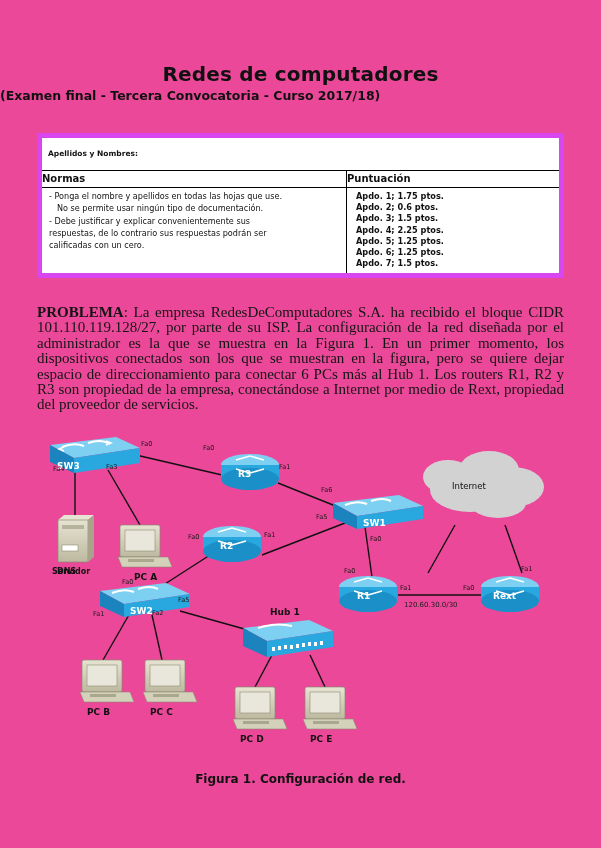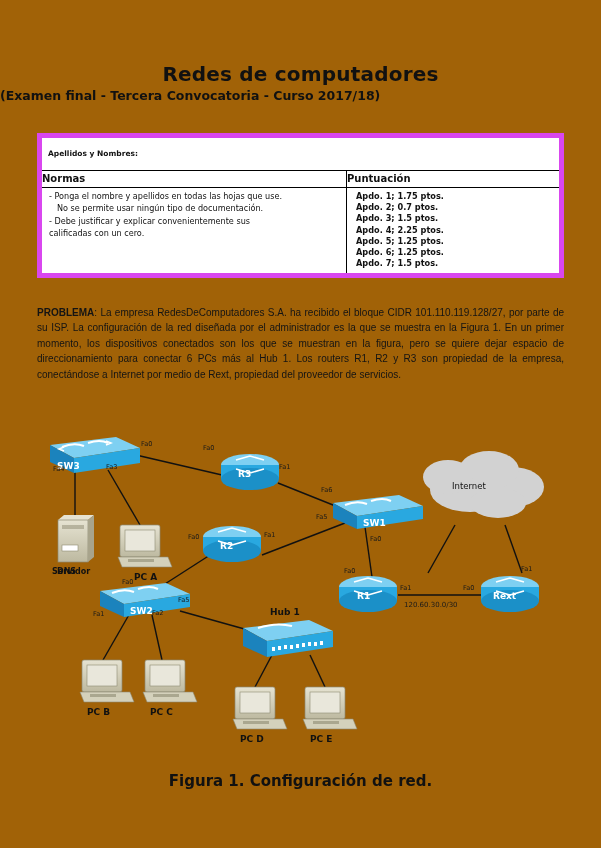--- a/index.html
+++ b/index.html
@@ -1,17 +1,17 @@
 <!DOCTYPE html>
 <html><head>
 <meta charset="utf-8">
 <style>
   html,body{margin:0;padding:0;background:#f0f0f0;}
   body{font-family:"Liberation Serif",serif;}
-  .page{position:relative;width:601px;height:848px;background:#a16207;overflow:hidden;}
+  .page{position:relative;width:601px;height:848px;background:#ec4899;overflow:hidden;}
 
   .title{position:absolute;left:0;top:62px;width:601px;text-align:center;
          font-family:"DejaVu Sans",sans-serif;font-weight:bold;font-size:20px;color:#111;letter-spacing:.2px;}
   .subtitle{position:absolute;left:0;top:88px;width:601px;text-align:left;
          font-family:"DejaVu Sans",sans-serif;font-weight:bold;font-size:12.5px;color:#111;}
 
   
   .tbl{position:absolute;left:37px;top:133px;width:527px;border:5px solid #d946ef;
        box-sizing:border-box;background:#fff;}
   .tbl .namerow{height:33px;border-bottom:1px solid #000;padding:4px 6px;box-sizing:border-box;}
@@ -22,28 +22,28 @@
   .tbl .hdr div{text-align:left;font-family:"DejaVu Sans",sans-serif;font-weight:bold;
                 font-size:10px;padding:2px 0 3px;color:#111;}
   .tbl .body{display:flex;min-height:78px;}
   .tbl .body .c1{width:305px;border-right:1px solid #000;box-sizing:border-box;padding:3px 7px 4px 7px;}
   .tbl .body .c2{flex:1;box-sizing:border-box;padding:3px 7px 4px 9px;}
   .norma{font-family:"DejaVu Sans",sans-serif;font-size:8.1px;line-height:11.3px;color:#111;margin:0 0 1px 0;}
   .punt{font-family:"DejaVu Sans",sans-serif;font-weight:bold;font-size:8.2px;line-height:11.2px;color:#111;}
 
   
   .problem{position:absolute;left:37px;top:305px;width:527px;
-           font-family:Liberation Sans, sans-serif;font-size:10px;line-height:15.4px;
+           font-family:Liberation Serif, serif;font-size:15px;line-height:15.4px;
            text-align:justify;color:#141414;}
   .problem b{font-weight:bold;}
 
   
   .figure{position:absolute;left:0;top:415px;width:601px;height:380px;}
   .fcap{position:absolute;left:0;top:772px;width:601px;text-align:center;
-        font-family:"DejaVu Sans",sans-serif;font-weight:bold;font-size:15px;color:#111;}
+        font-family:"DejaVu Sans",sans-serif;font-weight:bold;font-size:12px;color:#111;}
   .plabel{position:absolute;font-family:"DejaVu Sans",sans-serif;font-size:6.6px;
           color:#1a1a1a;white-space:nowrap;}
   .dlabel{position:absolute;font-family:"DejaVu Sans",sans-serif;font-size:9px;font-weight:bold;
           color:#111;white-space:nowrap;text-align:center;}
   .netlabel{position:absolute;font-family:"DejaVu Sans",sans-serif;font-size:7px;
           color:#1a1a1a;white-space:nowrap;}
   svg{overflow:visible;}
 </style>
 </head>
 <body>
@@ -59,25 +59,26 @@
     </div>
     <div class="hdr">
       <div class="c1">Normas</div>
       <div class="c2">Puntuación</div>
     </div>
     <div class="body">
       <div class="c1">
         <p class="norma">- Ponga el nombre y apellidos en todas las hojas que use.</p>
         <p class="norma" style="padding-left:8px">No se permite usar ningún tipo de documentación.</p>
         <p class="norma">- Debe justificar y explicar convenientemente sus</p>
+        <p class="norma">respuestas, de lo contrario sus respuestas podrán ser</p>
         <p class="norma">calificadas con un cero.</p>
       </div>
       <div class="c2">
         <div class="punt">Apdo. 1; 1.75 ptos.</div>
-        <div class="punt">Apdo. 2; 0.7 ptos.</div>
+        <div class="punt">Apdo. 2; 0.6 ptos.</div>
         <div class="punt">Apdo. 3; 1.5 ptos.</div>
         <div class="punt">Apdo. 4; 2.25 ptos.</div>
         <div class="punt">Apdo. 5; 1.25 ptos.</div>
         <div class="punt">Apdo. 6; 1.25 ptos.</div>
         <div class="punt">Apdo. 7; 1.5 ptos.</div>
       </div>
     </div>
   </div>
 
   <div class="problem">

